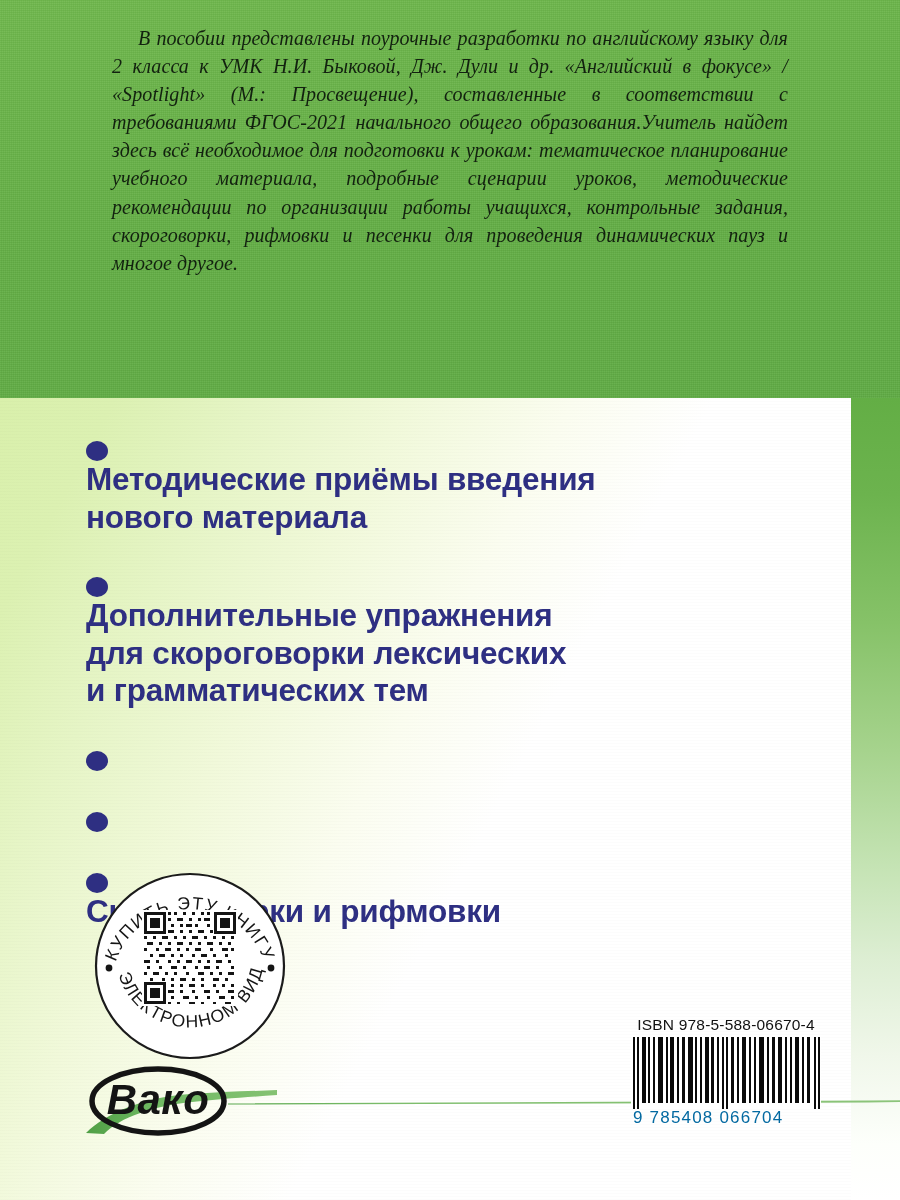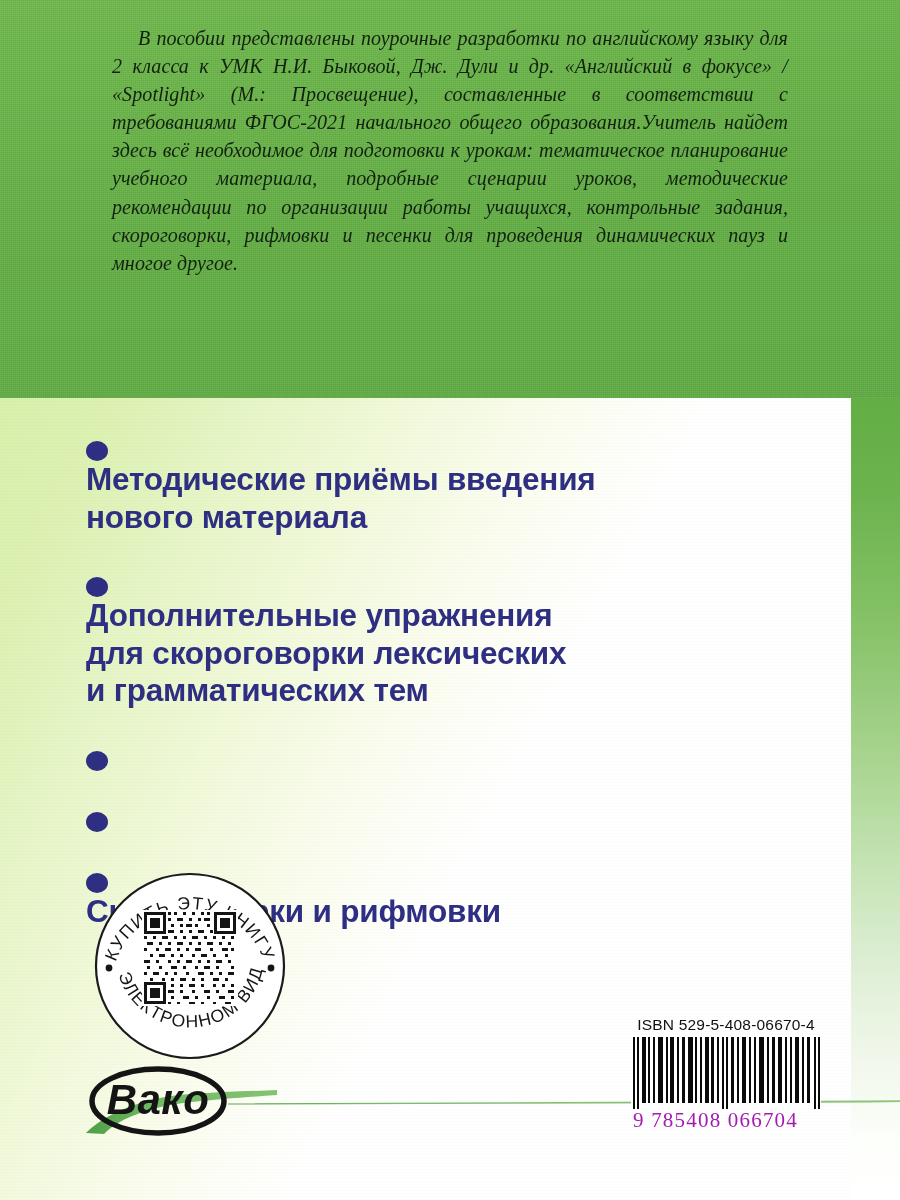--- a/index.html
+++ b/index.html
@@ -179,23 +179,23 @@
     font-family: "Liberation Sans", "DejaVu Sans", sans-serif;
     font-size: 15.5px;
     color: #111111;
     letter-spacing: .2px;
     text-align: center;
     margin-bottom: 3px;
     white-space: nowrap;
   }
   .barcode-bars { display: block; }
   .barcode-digits {
-    font-family: Liberation Serif, serif;
-    font-size: 21px;
-    color: #a21caf;
+    font-family: Liberation Sans, sans-serif;
+    font-size: 17px;
+    color: #0369a1;
     letter-spacing: 1.2px;
     white-space: nowrap;
     margin-top: -1px;
     padding-left: 2px;
   }
 </style>
 </head>
 <body>
 
 <div id="cover">
@@ -422,21 +422,21 @@
 
       <path d="M24,77 C44,57 82,41 128,38 C158,36 190,35 215,34 L215,39 C188,41 156,43 130,46 C92,50 58,61 42,78 Z" fill="url(#swooshGrad)"></path>
 
       <ellipse cx="96" cy="45" rx="66" ry="32" fill="none" stroke="#141414" stroke-width="5.5"></ellipse>
 
       <text x="96" y="58" text-anchor="middle" font-family="'Liberation Sans', sans-serif" font-weight="bold" font-style="italic" font-size="42" fill="#141414" letter-spacing="0.5">Вако</text>
     </svg>
   </div>
 
   <div class="barcode-block">
-    <div class="isbn-text">ISBN 529-5-408-06670-4</div>
+    <div class="isbn-text">ISBN 978-5-588-06670-4</div>
 
     <svg class="barcode-bars" width="190" height="72" viewBox="0 0 190 72" xmlns="http://www.w3.org/2000/svg">
       <rect x="0" y="0" width="190" height="72" fill="#ffffff"></rect>
       <g fill="#0a0a0a">
         <rect x="2" y="0" width="2" height="72"></rect>
           <rect x="6" y="0" width="2" height="72"></rect>
         <rect x="11" y="0" width="4" height="66"></rect>
           <rect x="17" y="0" width="2" height="66"></rect>
         <rect x="22" y="0" width="2" height="66"></rect>
           <rect x="27" y="0" width="5" height="66"></rect>

